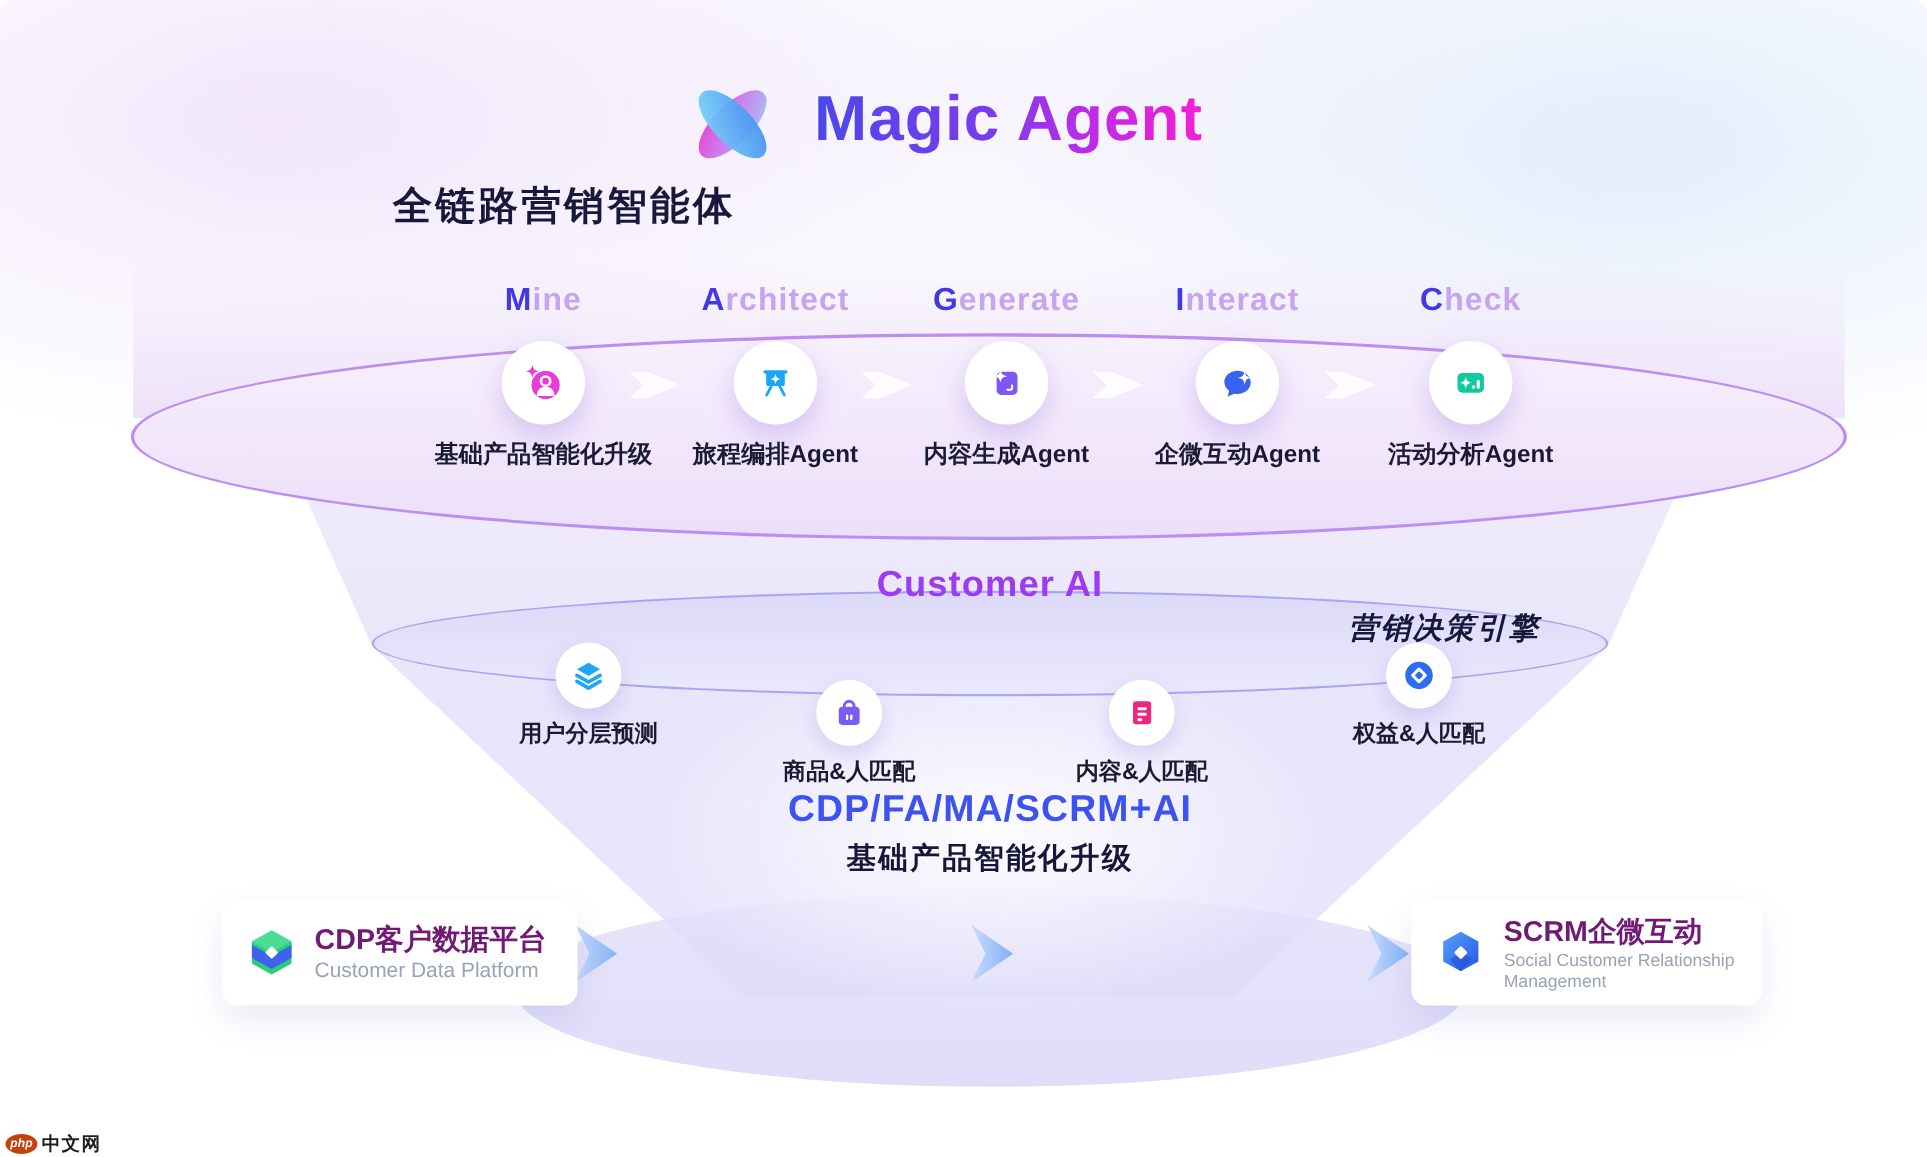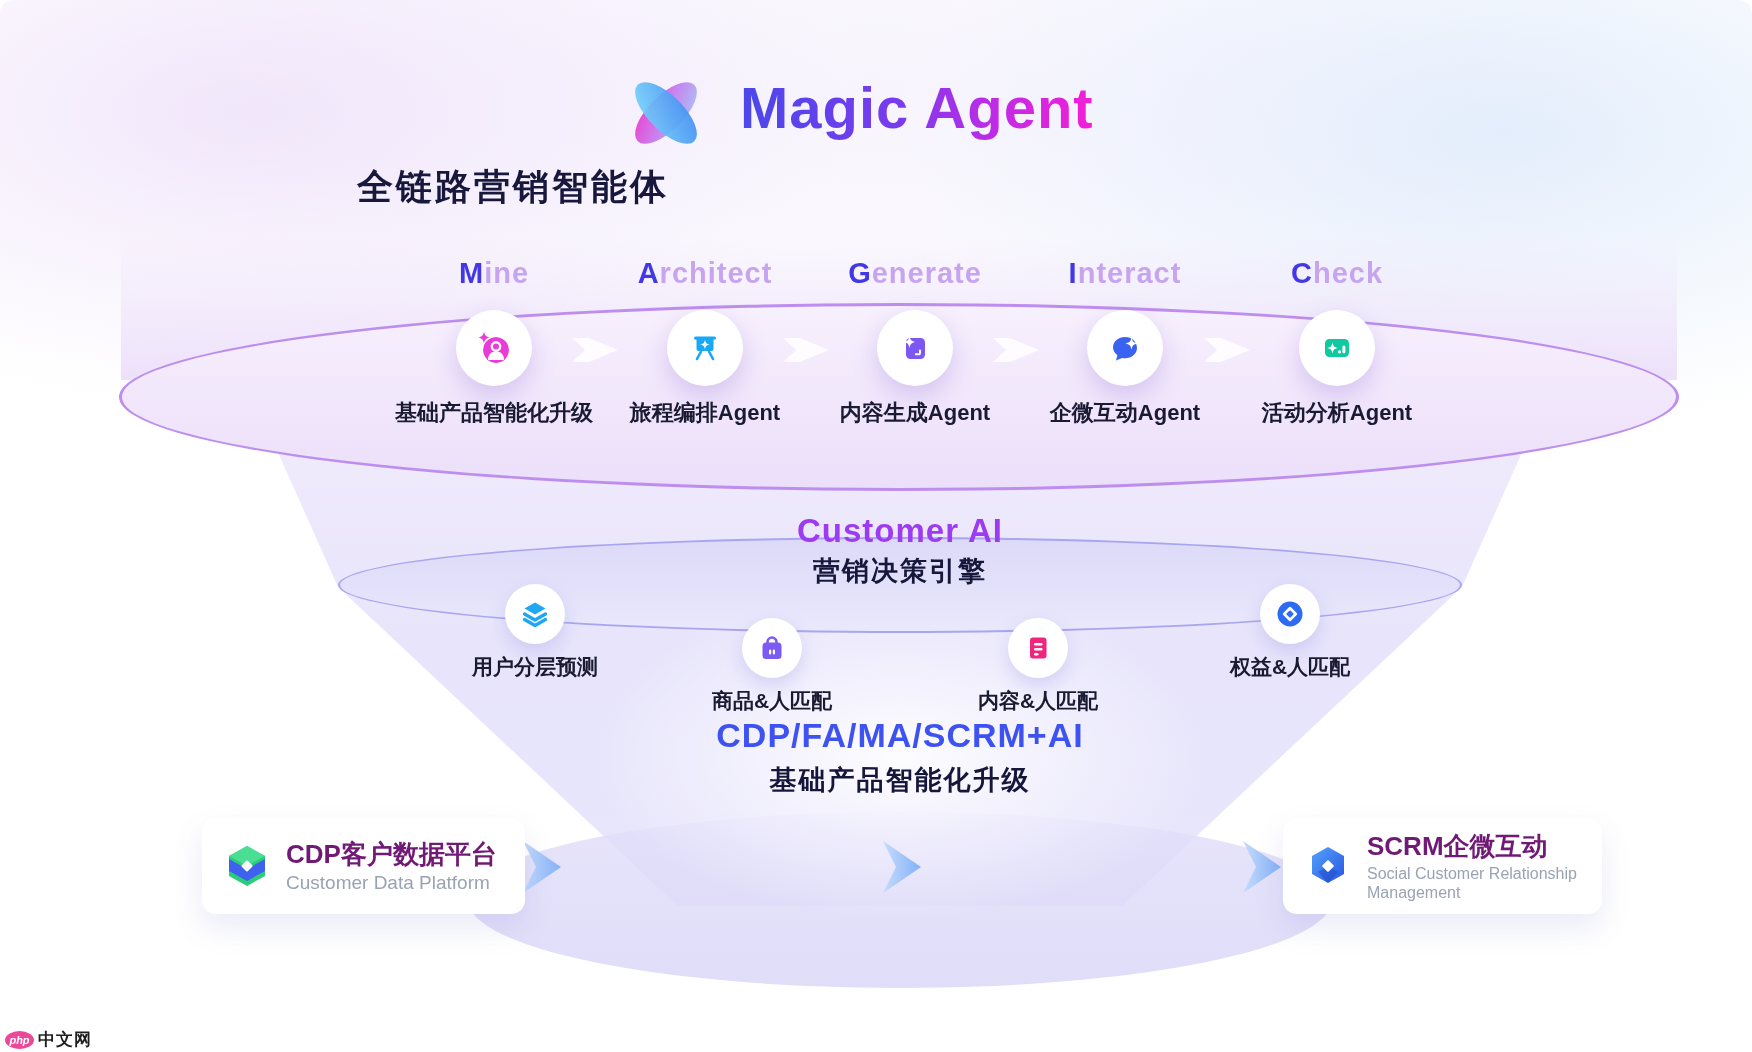--- a/index.html
+++ b/index.html
@@ -40,22 +40,22 @@
   .stage-label{margin-top:12px;font-size:22px;font-weight:600;color:#1a1b33;white-space:nowrap;}
   .flow-arrow{top:333px;z-index:4;}
   .fa1{left:572px}.fa2{left:783px}.fa3{left:993px}.fa4{left:1204px}
 
   
   .cust-disc{left:338px;top:537px;width:1124px;height:96px;border-radius:50%;z-index:3;
     border:2px solid #a9a6f1;box-sizing:border-box;
     background:linear-gradient(180deg,#dcdaf8 0%,#e9e8fc 100%);}
   .cust-title{left:400px;top:512px;width:1000px;text-align:center;z-index:4;
     font-size:33px;font-weight:800;letter-spacing:1px;color:#9c3bf2;}
-  .cust-sub{left:400px;top:553px;width:1000px;text-align:center;z-index:4;
-    font-size:27px;font-weight:700;letter-spacing:2px;color:#16173b;}
+  .cust-sub{left:400px;top:553px;width:1000px;text-align:right;z-index:4;
+    font-size:27px;font-weight:700;letter-spacing:2px;color:#16173b;font-style:italic;}
   .ditem{width:220px;display:flex;flex-direction:column;align-items:center;z-index:4;}
   .d1{left:425px;top:584px}.d2{left:662px;top:618px}.d3{left:928px;top:618px}.d4{left:1180px;top:584px}
   .ditem-circle{width:60px;height:60px;border-radius:50%;background:#fff;
     box-shadow:0 8px 18px rgba(120,110,220,.22);display:flex;align-items:center;justify-content:center;}
   .ditem-label{margin-top:9px;font-size:21px;font-weight:600;color:#1a1b33;white-space:nowrap;}
 
   
   .found-title{left:400px;top:716px;width:1000px;text-align:center;z-index:4;
     font-size:34px;font-weight:800;letter-spacing:1px;color:#3d52f0;}
   .found-sub{left:400px;top:762px;width:1000px;text-align:center;z-index:4;
@@ -68,21 +68,21 @@
   .c1{left:202px;width:323px}.c2{left:563px;width:322px}.c3{left:923px;width:322px}.c4{left:1283px;width:319px}
   .card-icon{width:46px;height:46px;flex:0 0 46px;margin-right:16px;}
   .card-title{font-size:26px;font-weight:700;color:#701a75;line-height:30px;white-space:nowrap;}
   .card-sub{font-size:19px;color:#9aa3b4;margin-top:3px;line-height:22px;}
   .c4 .card-sub{font-size:16px;line-height:19px;}
   .card-arrow{top:838px;z-index:5;}
   .ca1{left:521px}.ca2{left:881px}.ca3{left:1241px}
 
   
   .wm{left:5px;top:1028px;display:flex;align-items:center;z-index:9;}
-  .wm-badge{width:29px;height:18px;background:#ec4899;border-radius:50%;color:#fff;
+  .wm-badge{width:29px;height:18px;background:#c2410c;border-radius:50%;color:#fff;
     font-size:11px;font-weight:700;font-style:italic;display:flex;align-items:center;justify-content:center;}
   .wm-text{margin-left:4px;font-size:17px;font-weight:700;color:#1e1e1e;letter-spacing:1px;}
 </style>
 </head>
 <body>
 
 <div class="canvas">
 
   <div class="abs bg-top"></div>
   <div class="abs cyl-wall"></div>

